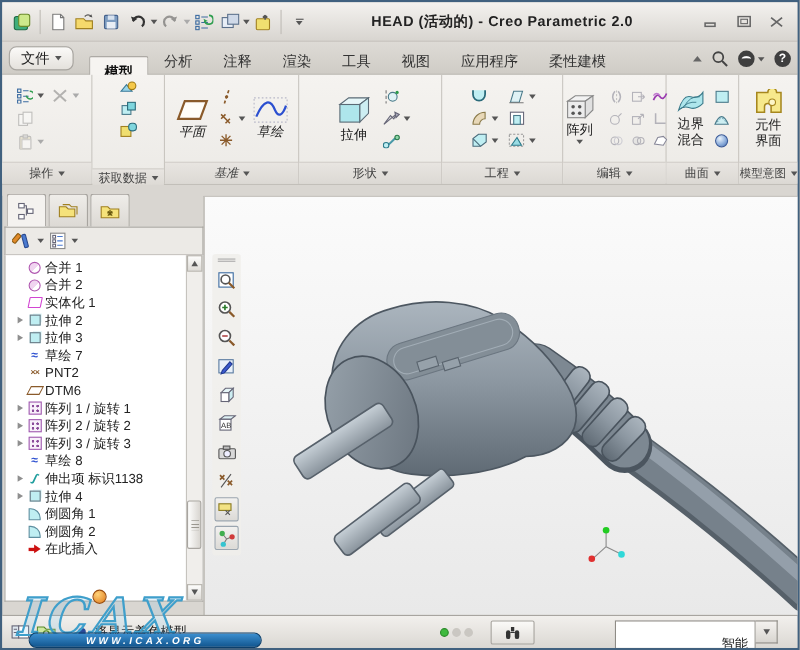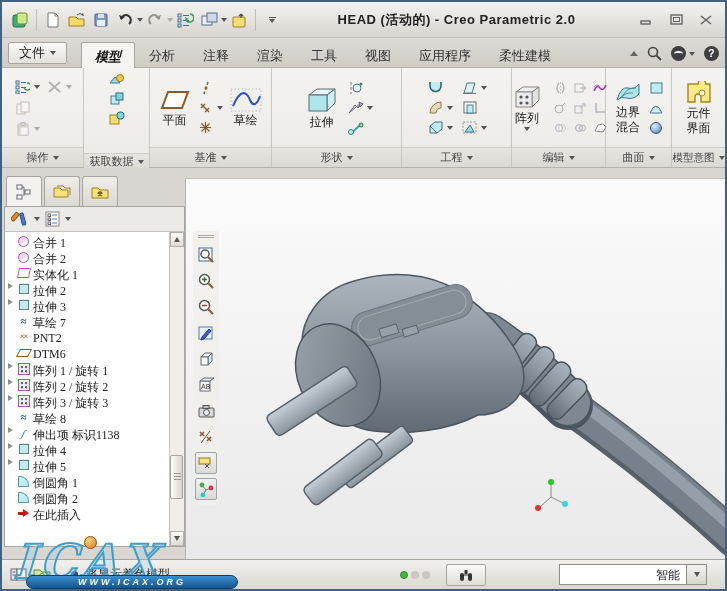--- a/index.html
+++ b/index.html
@@ -20,26 +20,26 @@
     border-top:4px solid #555; display:inline-block; }
   .drop.gray{ border-top-color:#aaa;}
   #title-text{ flex:1; text-align:center; font-weight:bold; font-size:13px; color:#222;
     font-family:"Liberation Sans","DejaVu Sans",sans-serif; letter-spacing:.5px;}
   .winbtn{ width:26px;height:20px; display:flex; align-items:center; justify-content:center; margin-left:4px;}
   
   #tabrow{ position:absolute; left:0; top:36px; width:100%; height:30px;
     background:linear-gradient(#dedbd6,#cfccc6); display:flex; align-items:flex-end; padding:0 6px;
     border-bottom:1px solid #b5b2ac;}
   #file-btn{ display:flex; align-items:center; gap:5px; height:22px; margin-bottom:3px;
-    padding:0 10px; border:1px solid #a8a5a0; border-radius:2px;
+    padding:0 10px; border:1px solid #a8a5a0; border-radius:7px;
     background:linear-gradient(#fbfaf8,#e4e1dc); font-size:13px; }
   #tabs{ display:flex; margin-left:14px; height:26px; }
   .tab{ padding:5px 13px 4px; font-size:13px; color:#333; cursor:default; border:1px solid transparent; border-bottom:none;}
   .tab.active{ background:#f6f4f1; border-color:#a8a5a0; border-radius:2px 2px 0 0;
-    font-weight:bold; color:#111; position:relative; top:1px;font-style:italic;}
+    font-weight:bold; color:#111; position:relative; top:10px;}
   #tabrow-right{ margin-left:auto; display:flex; align-items:center; gap:9px; padding-bottom:6px;}
   .chev-up{ width:0;height:0;border-left:4px solid transparent;border-right:4px solid transparent;
     border-bottom:5px solid #666;}
   .circle-ic{ width:15px;height:15px;border-radius:50%; background:#3f3f3f; position:relative;}
   .circle-ic.help::before{ content:"?"; position:absolute; left:4px; top:1px; color:#fff; font-size:11px; font-weight:bold;}
   .circle-ic.community::before{ content:""; position:absolute; left:3px; top:5px; width:9px; height:4px;
     border-top:2px solid #fff; border-radius:50%;}
   
   #ribbon{ position:absolute; left:0; top:66px; width:100%; height:100px;
     background:linear-gradient(#f5f3f0,#eceae6); display:flex; border-bottom:1px solid #b5b2ac;}
@@ -61,21 +61,21 @@
   #navigator{ position:absolute; left:2px; top:174px; width:181px; height:371px; }
   #nav-tabs{ display:flex; gap:2px; height:30px; padding-left:2px;}
   .nav-tab{ width:36px; height:30px; border:1px solid #a8a5a0; border-bottom:none; border-radius:3px 3px 0 0;
     background:linear-gradient(#efede9,#dcd9d4); display:flex; align-items:center; justify-content:center;}
   .nav-tab.active{ background:#f4f2ef;}
   #nav-header{ height:26px; background:#eceae6; border:1px solid #a8a5a0; border-bottom:1px solid #c6c3be;
     display:flex; align-items:center; padding:0 6px; gap:5px;}
   #nav-title{ font-size:12.5px; font-weight:bold; color:#333; flex:1;}
   #tree-wrap{ height:315px; background:#fff; border:1px solid #a8a5a0; border-top:none; display:flex;}
   #tree{ flex:1; overflow:hidden; padding-top:3px;}
-  .row{ height:16px; display:flex; gap:3px; padding-left:1px; font-size:12px; white-space:nowrap;font-family:Liberation Serif, serif;}
+  .row{ height:16px; display:flex; align-items:center; gap:3px; padding-left:9px; font-size:12px; white-space:nowrap;}
   .exp{ width:8px; display:flex; justify-content:center;}
   .exp i{ width:0;height:0;border-top:3.5px solid transparent;border-bottom:3.5px solid transparent;border-left:5px solid #8f8f8f;}
   .ticon{ width:13px; height:12px; display:inline-flex; align-items:center; justify-content:center;
     font-size:9px; line-height:1; flex:none;}
   .ti-merge{ }
   .ti-merge::before{ content:""; width:9px;height:9px;border:1px solid #b057b0;border-radius:50%;
     background:linear-gradient(135deg,#f0d4f0 55%,#fff 55%);}
   .ti-solidify::before{ content:""; width:10px;height:8px;border:1px solid #d246d2;background:#fff;
     transform:skewX(-12deg); border-radius:1px;}
   .ti-extrude::before{ content:""; width:8px;height:8px;border:1px solid #6a7a85;background:#bfeef2;
@@ -117,21 +117,21 @@
   
   #statusbar{ position:absolute; left:0; top:557px; width:100%; height:30px;
     background:linear-gradient(#f2f0ed,#dbd8d3); border-top:1px solid #a8a5a0;
     display:flex; align-items:center; padding:0 8px; gap:6px;text-align:right;}
   #status-msg{ font-size:12px; color:#222; margin-left:38px;}
   #status-dots{ margin-left:auto; display:flex; align-items:center; gap:3px;}
   .dot{ width:8px;height:8px;border-radius:50%;}
   #find-btn{ width:40px; height:22px; border:1px solid #a8a5a0; border-radius:2px;
     background:linear-gradient(#fbfaf8,#e0ddd8); display:flex; align-items:center; justify-content:center; margin:0 30px 0 10px;}
   #sel-filter{ display:flex; height:21px; width:185px; margin-right:10px;}
-  #sel-filter-value{ flex:1; background:#fff; border:1px solid #8f8c86; font-size:12px; padding:2px 6px;margin-left:37px;}
+  #sel-filter-value{ flex:1; background:#fff; border:1px solid #8f8c86; font-size:12px; padding:12px 6px;margin-left:37px;}
   #sel-filter-btn{ width:20px; background:linear-gradient(#f4f2ef,#d8d5d0); border:1px solid #8f8c86; border-left:none;
     display:flex; align-items:center; justify-content:center;}
   
   #watermark{ position:absolute; left:16px; top:536px; width:250px; height:54px; z-index:60; pointer-events:none;}
   #wm-text{ font-size:47px; font-weight:bold; font-style:italic; letter-spacing:4px;
     color:rgba(120,190,225,0.18); -webkit-text-stroke:2px #3f9fcb; transform:skewX(-6deg);
     font-family:"DejaVu Serif","Liberation Serif",serif; line-height:1;}
   #wm-ball{ position:absolute; left:66px; top:-2px; width:13px; height:13px; border-radius:50%;
     background:radial-gradient(circle at 35% 30%,#ffd27a,#e07b1a); border:1px solid #9a4d0e;}
   #wm-banner{ position:absolute; left:8px; top:37px; width:212px; height:14px; border-radius:8px;
@@ -348,21 +348,21 @@
               <rect x="8" y="1" width="7" height="7" rx="3" fill="#7fd6de" stroke="#2a6a7a"></rect>
             </svg>
         </span>
       </div>
       <div class="grp-label">
         <span>获取数据</span>
           <span class="drop"></span>
       </div>
     </div>
 
-    <div class="grp" style="width:122px;">
+    <div class="grp" style="width:122px;font-style:italic;">
       <div class="grp-body">
         <div class="bigbtn">
           <svg width="30" height="24">
               <polygon points="8,4 28,4 22,20 2,20" fill="#fffdf8" stroke="#8a5a2a" stroke-width="2"></polygon>
             </svg>
           <span>平面</span>
         </div>
         <div class="smallcol">
           <span class="sbtn">
             <svg width="12" height="14">
@@ -909,27 +909,20 @@
           </div>
 
           <div class="row">
             <span class="exp">
               <i></i>
             </span>
             <span class="ticon ti-extrude"></span>
             <span>拉伸 4</span>
           </div>
 
-          <div class="row">
-            <span class="exp">
-              <i></i>
-            </span>
-            <span class="ticon ti-extrude"></span>
-            <span>拉伸 5</span>
-          </div>
 
           <div class="row">
             <span class="exp" style="visibility: hidden;">
               <i></i>
             </span>
             <span class="ticon ti-round"></span>
             <span>倒圆角 1</span>
           </div>
 
           <div class="row">

